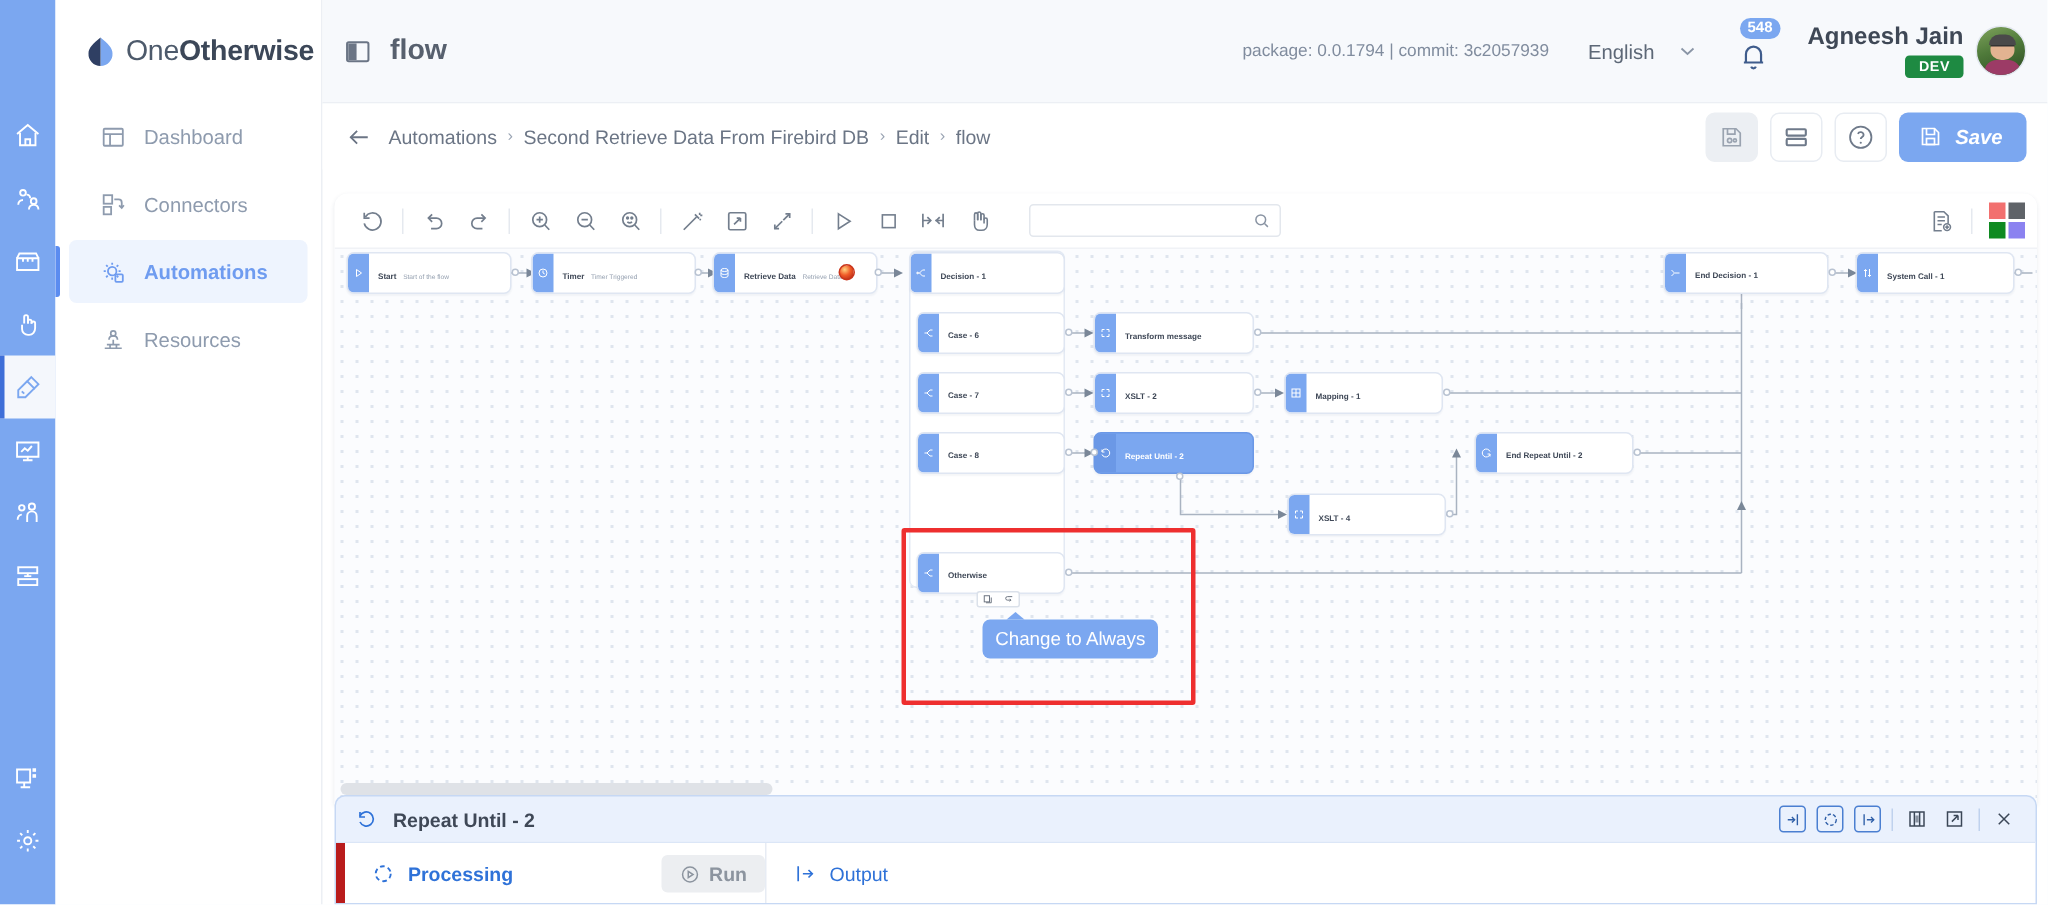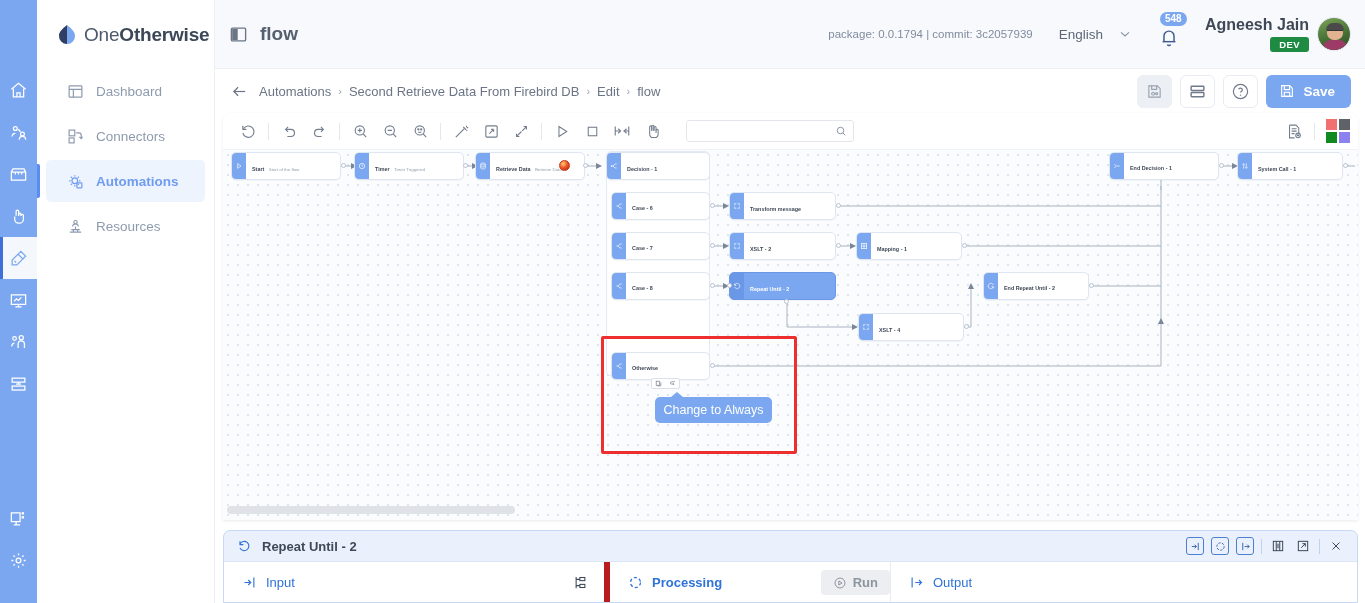--- a/index.html
+++ b/index.html
@@ -107,34 +107,34 @@
 
   
   #crumbbar{
     position:absolute; left:215px; top:69px; width:1150px; height:44px;
     background:#ffffff; display:flex; align-items:center;
   }
   #back-arrow{ width:17px; height:17px; margin-left:16px; color:#6b7585; }
   #crumbs{ display:flex; align-items:center; gap:7px; margin-left:11px; font-size:13px; color:#6b7585; }
   #crumbs .sep{ color:#9aa4b3; font-size:11px; }
   #crumbs .crumb.last{ color:#6b7585; }
-  #crumb-actions{ margin-left:auto; display:flex; align-items:center; gap:8px; padding-right:14px; }
+  #crumb-actions{ margin-left:auto; display:flex; align-items:center; gap:8px; padding-right:14px;font-style:italic; }
   .sq-btn{
     width:35px; height:33px; border:1px solid #e8ecf2; border-radius:6px; background:#fff;
     display:flex; align-items:center; justify-content:center; color:#6f7a8a;
   }
   .sq-btn.greyed{ background:#eceff3; border-color:#eceff3; color:#9aa3b0; }
   #save-btn{
     height:33px; padding:0 16px 0 13px; background:#7ba7f0; color:#fff; border-radius:6px;
     display:flex; align-items:center; gap:8px; font-size:13.5px; font-weight:bold;
   }
 
   
   #canvas-card{
-    position:absolute; left:223px; top:113px; width:1135px; height:407px;
+    position:absolute; left:223px; top:129px; width:1135px; height:407px;
     background:#fff; border-radius:9px 9px 0 0;
     box-shadow:0 1px 3px rgba(40,60,90,.10);
     overflow:hidden;
   }
   #canvas-toolbar{
     height:37px; display:flex; align-items:center; gap:0;
     border-bottom:1px solid #f0f2f6; background:#fff; position:relative;
   }
   .tb-ico{ width:30px; height:37px; display:flex; align-items:center; justify-content:center; color:#737e8d; }
   .tb-div{ width:1px; height:17px; background:#e5e9ef; margin:0 5px; }
@@ -977,36 +977,20 @@
       <span class="bp-vdiv"></span>
       <span class="bp-pbtn">
         <svg viewBox="0 0 24 24" width="14" height="14" fill="none" stroke="currentColor" stroke-width="1.7">
             <path d="M6 6l12 12M18 6L6 18"></path>
           </svg>
       </span>
     </div>
   </div>
 
   <div id="bp-tabs">
-    <div class="bp-tab tab-input">
-      <svg class="t-ico" viewBox="0 0 24 24" fill="none" stroke="#2f72d8" stroke-width="1.8">
-          <path d="M19 4v16"></path>
-          <path d="M4 12h10"></path>
-          <path d="M10 8l4 4-4 4"></path>
-        </svg>
-      <span>Input</span>
-      <span id="tab-input-tree">
-        <svg viewBox="0 0 24 24" width="15" height="15" fill="none" stroke="currentColor" stroke-width="1.7">
-            <path d="M5 3v18"></path>
-            <path d="M5 7h6M5 17h6"></path>
-            <rect x="11" y="4" width="8" height="5"></rect>
-            <rect x="11" y="15" width="8" height="5"></rect>
-          </svg>
-      </span>
-    </div>
 
     <div class="bp-tab tab-proc">
       <svg class="t-ico" viewBox="0 0 24 24" fill="none" stroke="#2f72d8" stroke-width="2" stroke-dasharray="5 3.5">
           <circle cx="12" cy="12" r="8"></circle>
         </svg>
       <span>Processing</span>
       <span id="run-btn">
         <svg viewBox="0 0 24 24" width="14" height="14" fill="none" stroke="currentColor" stroke-width="1.7">
             <circle cx="12" cy="12" r="8.5"></circle>
             <path d="M10 8.5l5.5 3.5L10 15.5z"></path>

